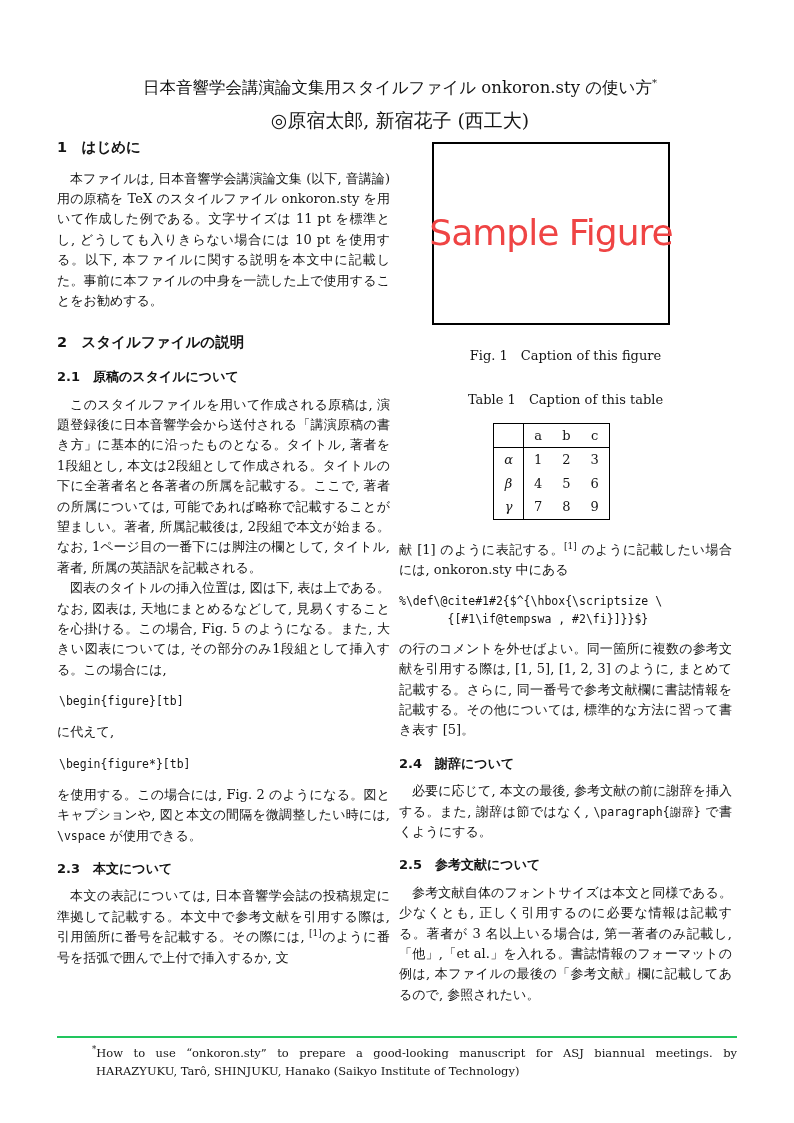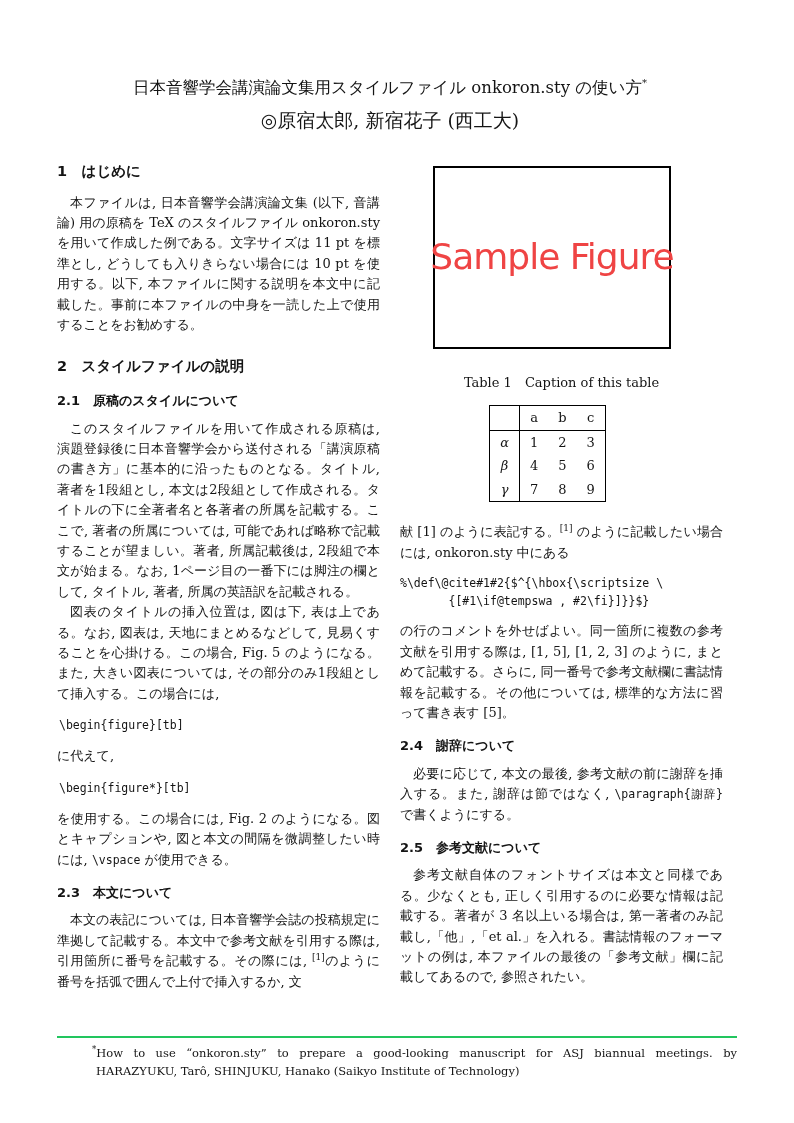--- a/index.html
+++ b/index.html
@@ -3,29 +3,29 @@
 <meta charset="utf-8">
 <style>
   html,body { margin:0; padding:0; background:#ffffff; }
   .page {
     position:relative;
     width:794px; height:1123px;
     background:#ffffff;
     color:#141414;
     font-family:"DejaVu Serif", serif;
     box-sizing:border-box;
-    padding:76px 71px 0 57px;
+    padding:76px 51px 0 57px;
     overflow:hidden;
   }
   .title-block { text-align:center; }
   .doc-title { font-size:16.5px; line-height:1.35; }
   .doc-title sup { font-size:10px; }
   .authors { font-size:19px; margin-top:9px; }
 
-  .columns { display:flex; gap:20px; margin-top:24px; }
+  .columns { display:flex; gap:9px; }
   .col { width:333px; font-size:13px; line-height:1.57; text-align:justify; }
 
   .sec {
     font-family:"DejaVu Sans", sans-serif;
     font-weight:bold; font-size:14.5px;
     margin:20px 0 10px 0;
   }
   .sec.first { margin-top:2px; }
   .subsec {
     font-family:"DejaVu Sans", sans-serif;
@@ -113,20 +113,21 @@
       <div class="subsec"><span>2.3</span><span class="ht">本文について</span></div>
       <p><span>本文の表記については, 日本音響学会誌の投稿規定に準拠して記載する。本文中で参考文献を引用する際は, 引用箇所に番号を記載する。その際には, </span><sup class="cite">[1]</sup><span>のように番号を括弧で囲んで上付で挿入するか, 文</span></p>
 
     </div>
 
     <div class="col">
 
       <div class="figbox">
         <span class="figtext">Sample Figure</span>
       </div>
+      <div class="caption"><span>Fig. 1</span><span class="cap-text">Caption of this figure</span></div>
 
       <div class="caption table-cap"><span>Table 1</span><span class="cap-text">Caption of this table</span></div>
 
       <div class="tablewrap">
         <table class="sample">
           <tbody>
               <tr class="hdr">
             <td class="stub"></td>
             <td>a</td>
             <td>b</td>

